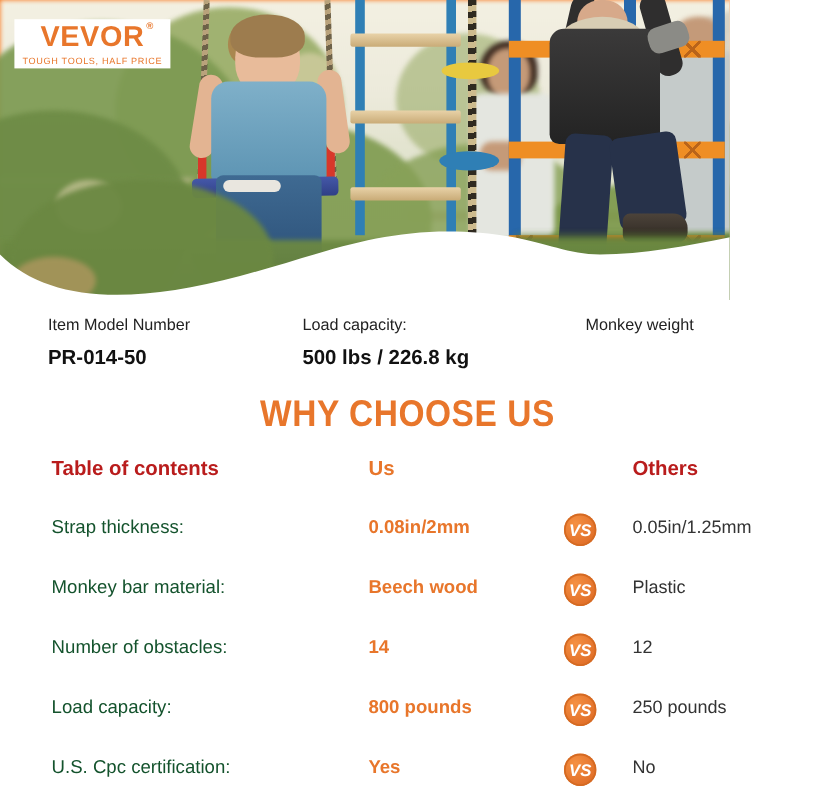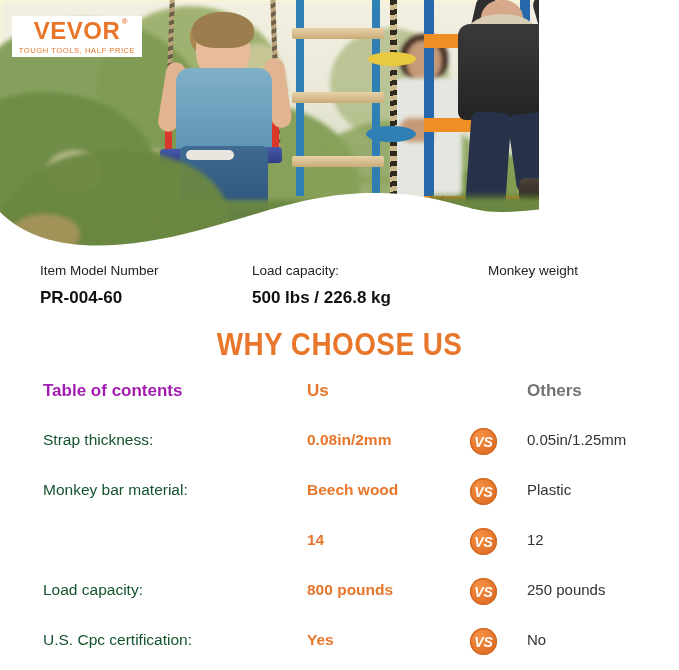--- a/index.html
+++ b/index.html
@@ -6,22 +6,22 @@
   body{
     width:679px;height:670px;
     background:#ffffff;
     font-family:"Liberation Sans",sans-serif;
     overflow:hidden;
     position:relative;
   }
 
   
   #hero{
-    position:absolute;left:0;top:0;width:539px;height:250px;
-    overflow:hidden;background:#fef9c3;
+    position:absolute;left:0;top:0;width:608px;height:250px;
+    overflow:hidden;background:#f97316;
   }
   #hero-photo{position:absolute;inset:0;}
 
   
   .sky{position:absolute;left:0;top:0;width:679px;height:250px;
     background:linear-gradient(#f3f0e2 0%,#eceadb 32%,#e3e4d0 48%,#dfe2cc 60%,#dde0c9 100%);}
 
   
   .house{position:absolute;left:556px;top:22px;width:124px;height:76px;
     background:linear-gradient(#ded9cc,#cfcabb);}
@@ -166,23 +166,23 @@
     font-size:31px;font-weight:bold;color:#e8762b;letter-spacing:.5px;
     font-family:"Liberation Sans Narrow","Liberation Sans",sans-serif;
     transform:scaleX(.9);}
 
   
   #table{position:absolute;left:0;top:381px;width:679px;}
   .trow{position:relative;height:50px;}
   .c-label{position:absolute;left:43px;top:0;font-size:15.5px;color:#14532d;white-space:nowrap;}
   .c-us{position:absolute;left:307px;top:0;font-size:15.5px;color:#e8762b;font-weight:bold;white-space:nowrap;}
   .c-other{position:absolute;left:527px;top:0;font-size:15px;color:#333;white-space:nowrap;}
-  .head .c-label{font-weight:bold;font-size:17px;color:#a21caf;}
+  .head .c-label{font-weight:bold;font-size:17px;color:#b91c1c;}
   .head .c-us{font-size:17px;}
-  .head .c-other{font-weight:bold;font-size:17px;color:#737373;}
+  .head .c-other{font-weight:bold;font-size:17px;color:#b91c1c;}
 
   .vs{position:absolute;left:470px;top:-3px;width:27px;height:27px;border-radius:50%;
     background:radial-gradient(circle at 35% 30%,#f59042,#e2712a 70%,#cf6320 100%);
     box-shadow:0 0 0 1.5px #d56a22 inset;
     color:#fff;font-size:14px;font-weight:bold;font-style:italic;
     display:flex;align-items:center;justify-content:center;line-height:1;}
 </style>
 </head>
 <body>
 
@@ -275,21 +275,21 @@
     <div style="font-size:24px;font-weight:bold;color:#e8762b;letter-spacing:.5px;line-height:1;position:relative;">
       <span>VEVOR</span><span style="font-size:8px;position:absolute;top:-1px;right:-8px;">®</span>
     </div>
     <div style="font-size:7.6px;font-weight:normal;color:#e8762b;letter-spacing:.55px;margin-top:3px;">TOUGH TOOLS, HALF PRICE</div>
   </div>
 </div>
 
 <div id="specs">
   <div class="spec" id="spec-model">
     <div class="lbl">Item Model Number</div>
-    <div class="val">PR-004-60</div>
+    <div class="val">PR-014-50</div>
   </div>
   <div class="spec" id="spec-load">
     <div class="lbl">Load capacity:</div>
     <div class="val">500 lbs / 226.8 kg</div>
   </div>
   <div class="spec" id="spec-weight">
     <div class="lbl">Monkey weight</div>
   </div>
 </div>
 
@@ -311,20 +311,21 @@
   </div>
 
   <div class="trow">
     <span class="c-label">Monkey bar material:</span>
     <span class="c-us">Beech wood</span>
     <span class="vs">VS</span>
     <span class="c-other">Plastic</span>
   </div>
 
   <div class="trow">
+    <span class="c-label">Number of obstacles:</span>
     <span class="c-us">14</span>
     <span class="vs">VS</span>
     <span class="c-other">12</span>
   </div>
 
   <div class="trow">
     <span class="c-label">Load capacity:</span>
     <span class="c-us">800 pounds</span>
     <span class="vs">VS</span>
     <span class="c-other">250 pounds</span>

